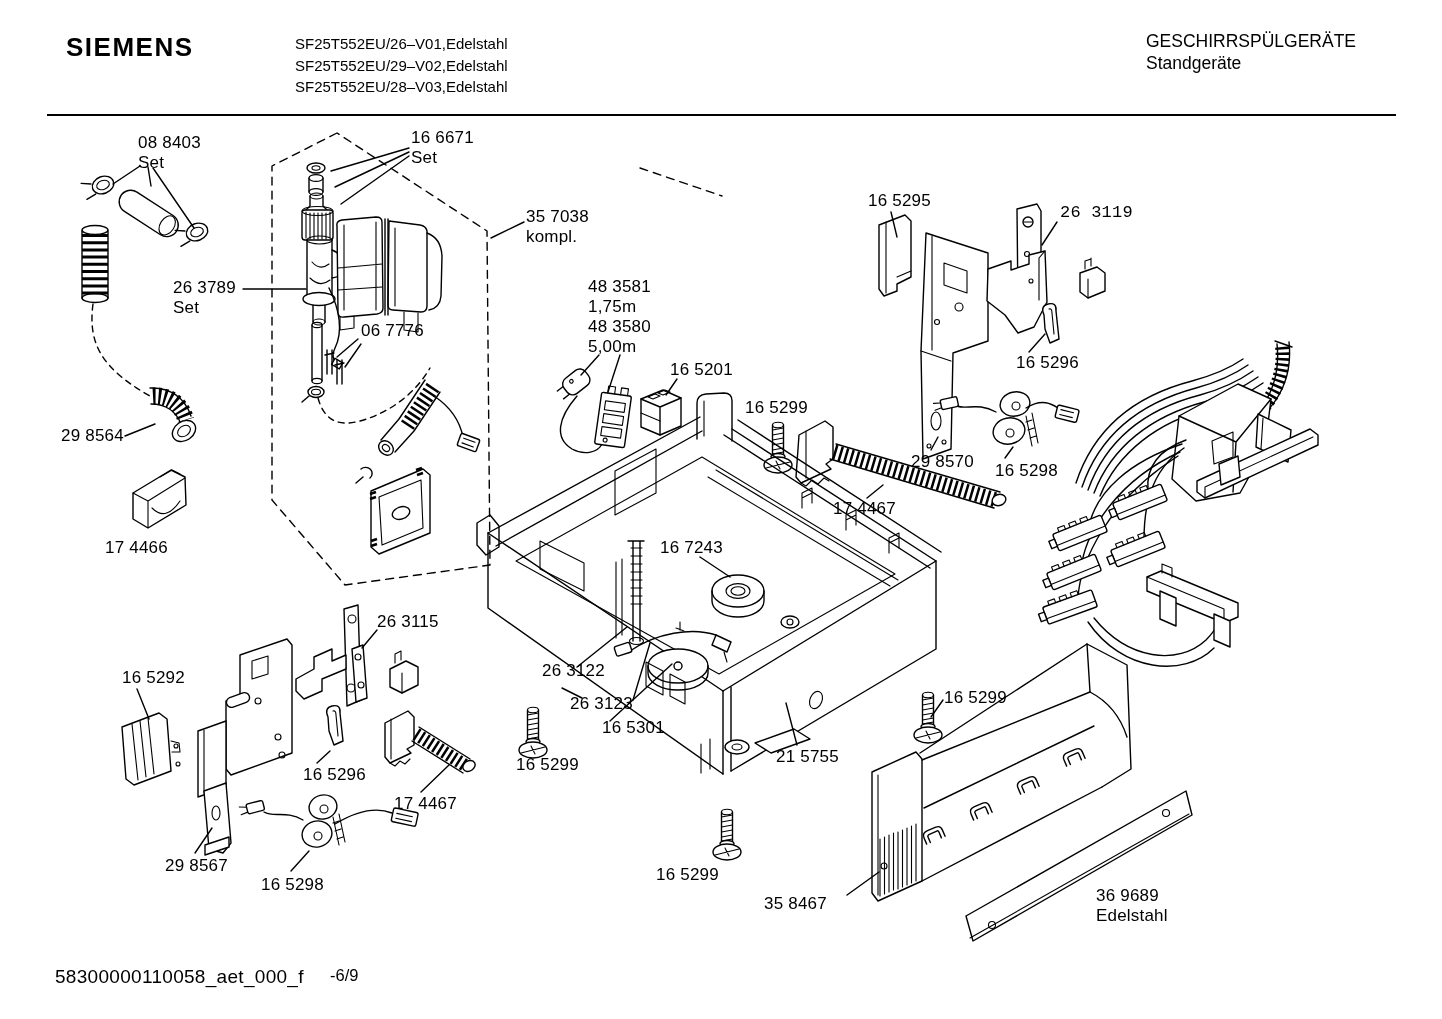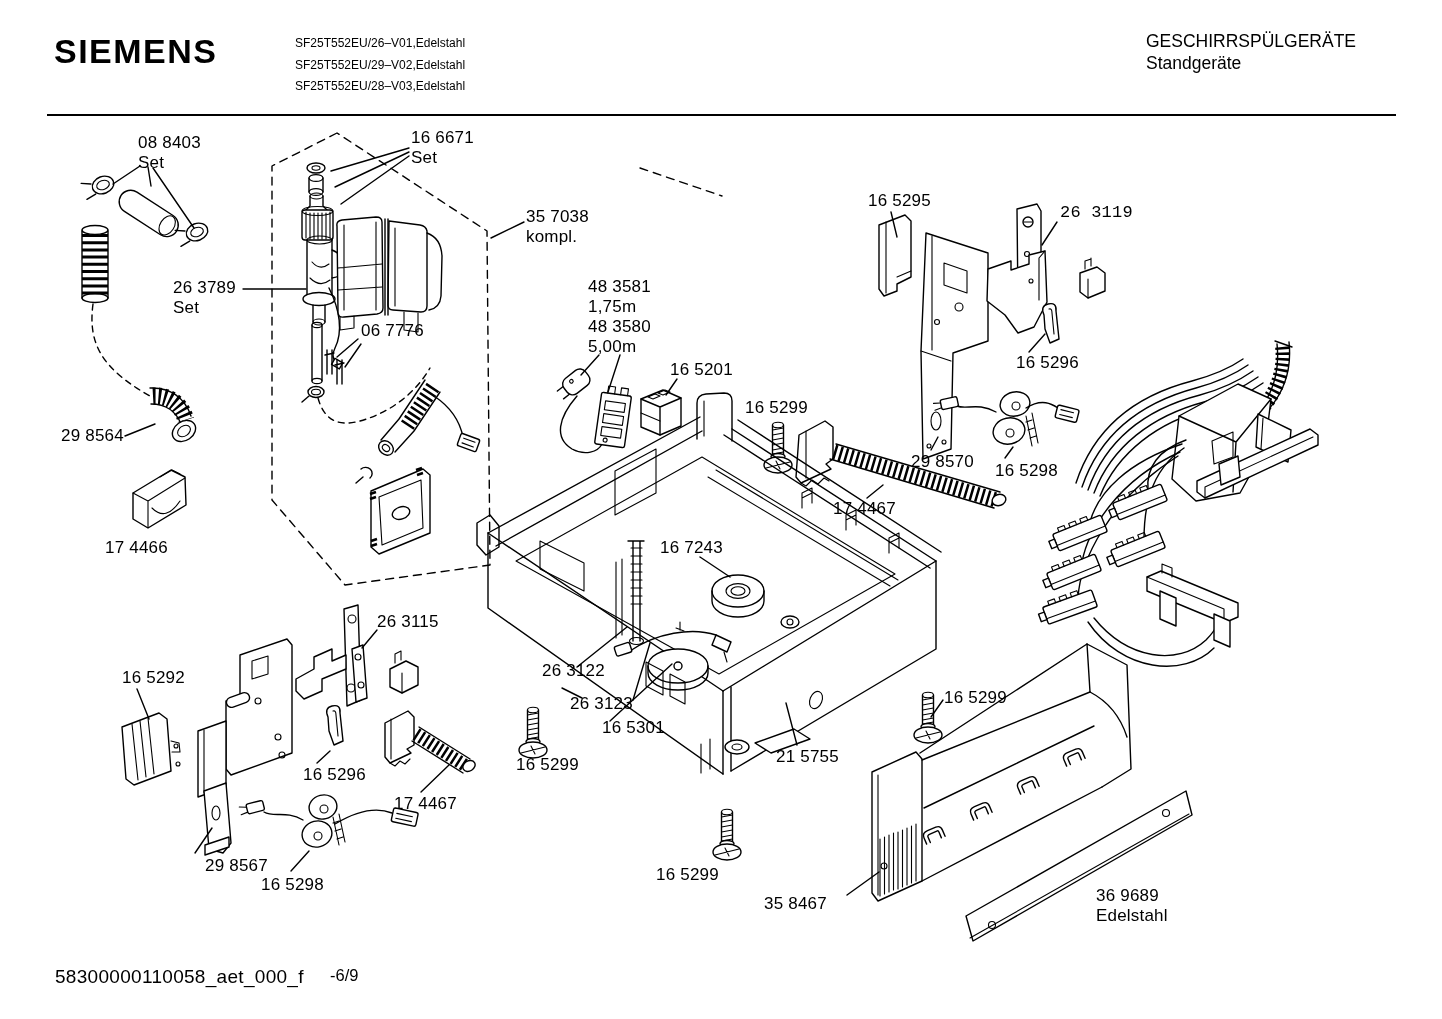--- a/index.html
+++ b/index.html
@@ -1,22 +1,22 @@
 <!DOCTYPE html>
 <html><head>
 <meta charset="utf-8">
 <style>
   html,body{margin:0;padding:0;background:#fff;}
   body{
     position:relative;width:1442px;height:1019px;overflow:hidden;
     font-family:"Liberation Sans",sans-serif;color:#000;
   }
   .abs{position:absolute;}
-  .brand{left:54px;top:32px;font-size:34px;font-weight:bold;letter-spacing:1.5px;}
-  .models{left:295px;top:33px;font-size:12px;line-height:21.5px;}
+  .brand{left:66px;top:32px;font-size:26px;font-weight:bold;letter-spacing:1.5px;}
+  .models{left:295px;top:33px;font-size:15px;line-height:21.5px;}
   .cat{left:1146px;top:31px;font-size:17.5px;line-height:21.5px;}
   .rule{left:47px;top:114px;width:1349px;border-top:2px solid #000;height:0;}
   .footer-id{left:55px;top:966px;font-size:19px;letter-spacing:.3px;}
   .footer-page{left:330px;top:966px;font-size:16.5px;}
   .part-label{
     position:absolute;font-size:17px;line-height:20px;
     white-space:pre-line;letter-spacing:.2px;
   }
   svg.diagram{position:absolute;left:0;top:0;}
   svg.diagram *{vector-effect:none;}
@@ -479,21 +479,21 @@
     <div class="part-label" style="left: 105px; top: 538px;">17 4466</div>
     <div class="part-label" style="left: 660px; top: 538px;">16 7243</div>
     <div class="part-label" style="left: 377px; top: 612px;">26 3115</div>
     <div class="part-label" style="left: 122px; top: 668px;">16 5292</div>
     <div class="part-label" style="left: 510px; top: 661px; margin-left: 32px;">26 3122</div>
     <div class="part-label" style="left: 570px; top: 694px;">26 3123</div>
     <div class="part-label" style="left: 602px; top: 718px;">16 5301</div>
     <div class="part-label" style="left: 516px; top: 755px;">16 5299</div>
     <div class="part-label" style="left: 303px; top: 765px;">16 5296</div>
     <div class="part-label" style="left: 394px; top: 794px;">17 4467</div>
-    <div class="part-label" style="left: 165px; top: 856px; margin-left: 40px;">29 8567</div>
+    <div class="part-label" style="left: 165px; top: 856px;">29 8567</div>
     <div class="part-label" style="left: 261px; top: 875px;">16 5298</div>
     <div class="part-label" style="left: 776px; top: 747px;">21 5755</div>
     <div class="part-label" style="left: 656px; top: 865px;">16 5299</div>
     <div class="part-label" style="left: 944px; top: 688px;">16 5299</div>
     <div class="part-label" style="left: 764px; top: 894px;">35 8467</div>
     <div class="part-label" style="left: 1096px; top: 886px;">36 9689
 Edelstahl</div>
   </div>
 
 <div class="abs footer-id">58300000110058_aet_000_f</div>

